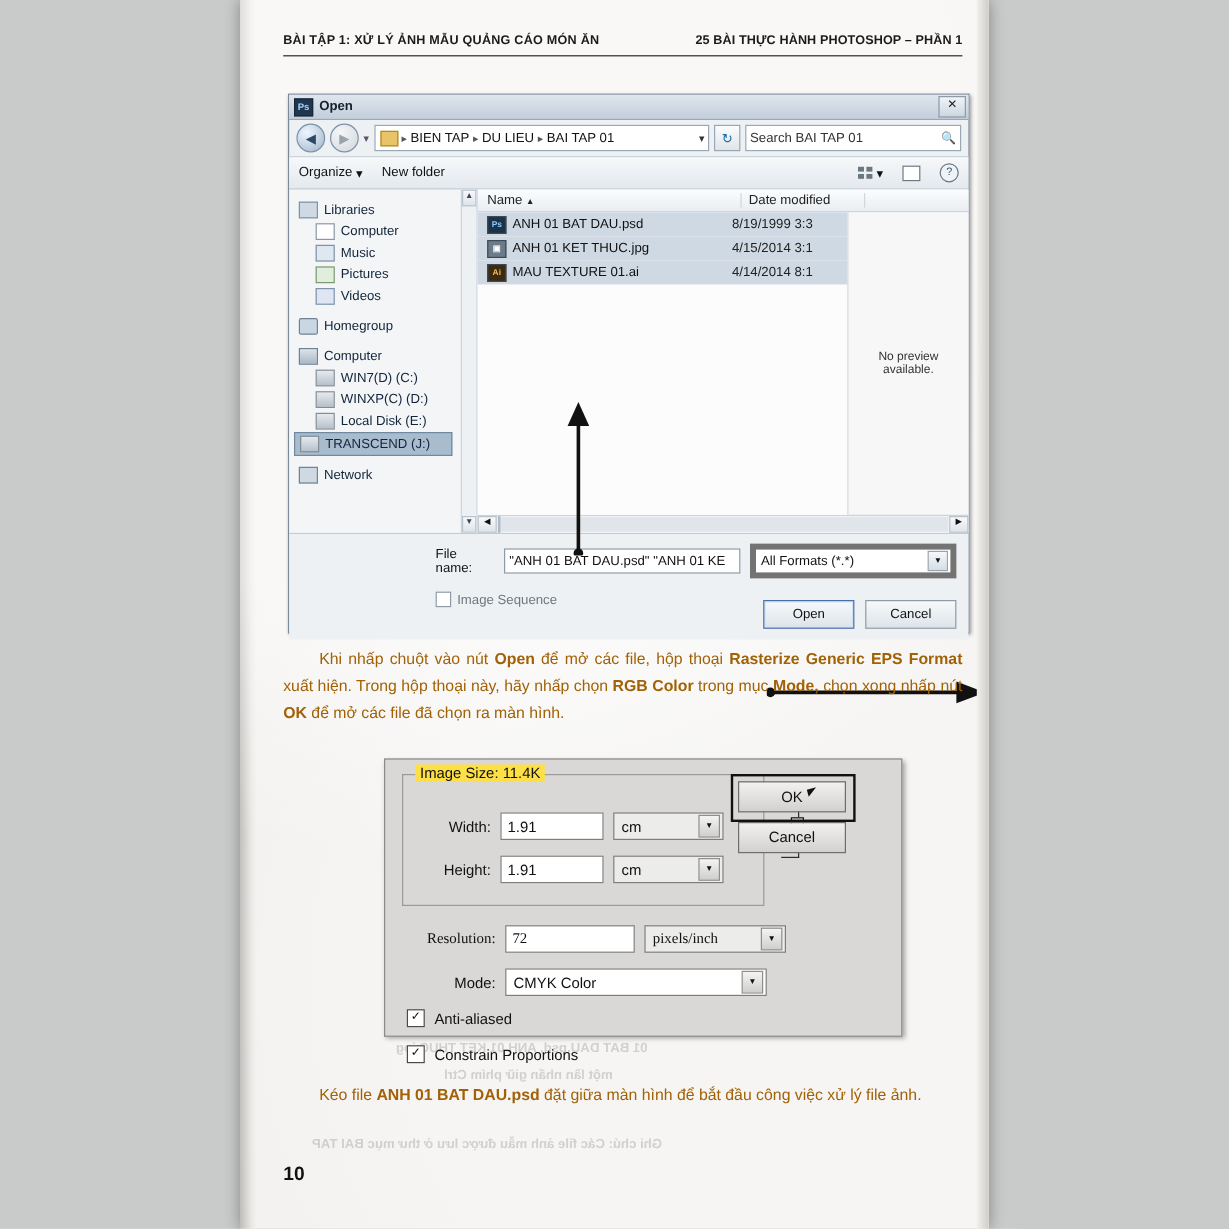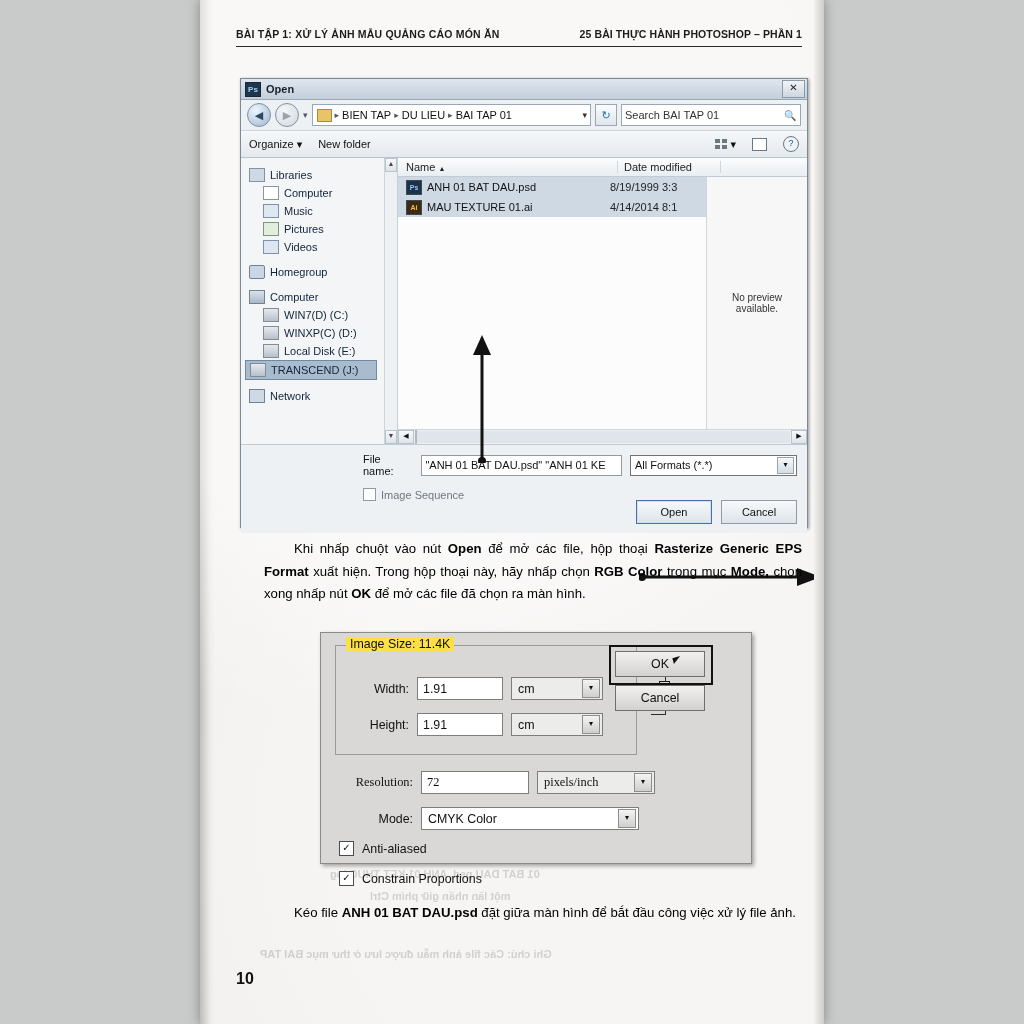--- a/index.html
+++ b/index.html
@@ -162,40 +162,40 @@
   .hscroll .thumb{width:192px;height:12px;background:linear-gradient(180deg,#f4f7f9,#cfd8df);border:1px solid #aeb9c2;}
   
   .dlg-foot{height:80px;background:#eef1f4;padding:8px 10px 0 10px;position:relative;}
   .frow2{display:flex;align-items:center;gap:8px;}
   .lbl{font-size:11px;color:#111;}
   .fname{
     width:196px;height:19px;background:#fff;border:1px solid #8e9aa6;
     font-size:11px;padding:0 3px;display:flex;align-items:center;overflow:hidden;white-space:nowrap;
   }
   .fmt{
-    width:162px;height:19px;background:#fff;border:1px solid #737373;font-size:11px;
+    width:162px;height:19px;background:#fff;border:5px solid #737373;font-size:11px;
     display:flex;align-items:center;justify-content:space-between;padding:0 2px 0 4px;margin-left:auto;
   }
   .fmt .cv{width:15px;height:15px;background:linear-gradient(180deg,#f6f8fa,#d5dde4);
     border:1px solid #98a4b0;font-size:8px;text-align:center;line-height:13px;}
   .seq{display:flex;align-items:center;gap:5px;margin-top:11px;margin-left:112px;color:#6f7780;font-size:11px;}
   .cbox{width:11px;height:11px;border:1px solid #8e9aa6;background:#fff;}
   .btnrow{position:absolute;right:10px;bottom:9px;display:flex;gap:9px;}
   .wbtn{
     width:74px;height:22px;background:linear-gradient(180deg,#f7f9fb,#dde4ea);
     border:1px solid #8e9aa6;font-size:11px;display:flex;align-items:center;justify-content:center;color:#111;
   }
   .wbtn.def{border:1px solid #4a6fa5;box-shadow:inset 0 0 0 1px #cfe0f5;}
   
   .arrow-up{position:absolute;left:230px;top:256px;width:22px;height:128px;}
   .arrow-right{position:absolute;left:398px;top:488px;width:182px;height:20px;}
   
   .para{
     position:absolute;left:36px;right:22px;
-    font-size:13.2px;line-height:1.72;color:#000000;text-align:justify;margin-left:28px;
+    font-size:13.2px;line-height:1.72;color:#a16207;text-align:justify;
   }
   .para b{font-weight:bold;}
   .indent{display:inline-block;width:30px;}
   
   #raster{
     position:absolute;left:120px;top:632px;width:430px;height:230px;
     background:#d9d8d6;border:1px solid #8b8a88;box-shadow:2px 2px 4px rgba(0,0,0,.35);
     font-size:12.4px;color:#111;
   }
   .grp{
@@ -359,20 +359,27 @@
           <div class="file-list">
             <div class="frow sel">
               <span class="nm">
                 <span class="fico psd">Ps</span>
                 <span>ANH 01 BAT DAU.psd</span>
               </span>
               <span class="dt">8/19/1999 3:3</span>
             </div>
             <div class="frow sel">
               <span class="nm">
+                <span class="fico jpg">▣</span>
+                <span>ANH 01 KET THUC.jpg</span>
+              </span>
+              <span class="dt">4/15/2014 3:1</span>
+            </div>
+            <div class="frow sel">
+              <span class="nm">
                 <span class="fico ai">Ai</span>
                 <span>MAU TEXTURE 01.ai</span>
               </span>
               <span class="dt">4/14/2014 8:1</span>
             </div>
           </div>
           <div class="preview-pane">
             <span>No preview available.</span>
           </div>
         </div>

